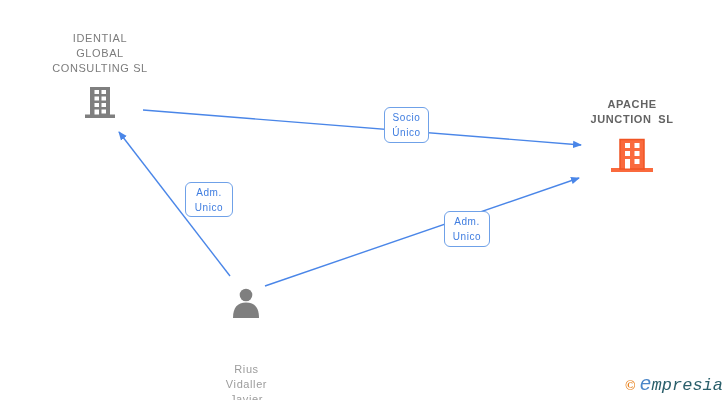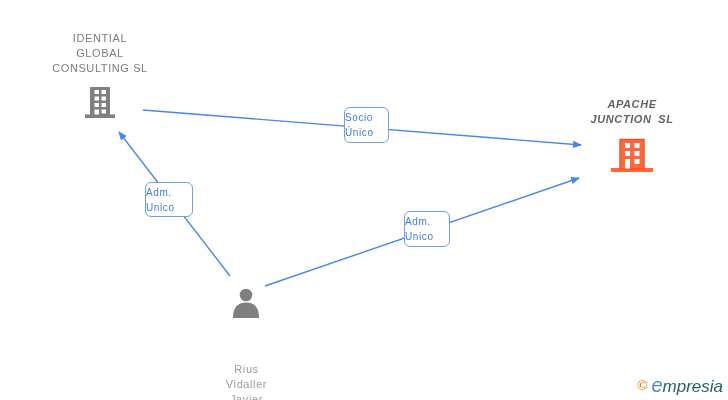--- a/index.html
+++ b/index.html
@@ -6,33 +6,33 @@
   #canvas{
     position:relative;width:728px;height:400px;background:#ffffff;overflow:hidden;
     font-family:"Liberation Sans",sans-serif;
   }
   #edges{position:absolute;left:0;top:0;z-index:1;}
   .node{position:absolute;z-index:2;cursor:pointer;}
   .node-label{
     position:absolute;z-index:2;text-align:center;white-space:pre-line;
     font-size:11px;line-height:15px;letter-spacing:0.6px;color:#7c7c7c;cursor:pointer;
   }
-  .node-label.highlight{font-weight:bold;color:#636363;word-spacing:3px;font-style:italic;}
+  .node-label.highlight{font-weight:bold;color:#636363;word-spacing:3px;}
   .node-label.person-name{color:#9c9c9c;}
   .edge-label{
     position:absolute;z-index:3;box-sizing:border-box;background:#ffffff;
     border:1.5px solid #6fa1e8;border-radius:6px;
     color:#3f7de0;font-size:10px;line-height:15px;letter-spacing:0.6px;
-    text-align:left;white-space:pre-line;padding-top:2px;
+    text-align:center;white-space:pre-line;padding-top:2px;margin-left:40px;
   }
   .watermark{
     position:absolute;top:375px;right:5px;z-index:4;display:flex;align-items:center;gap:4px;cursor:pointer;
   }
   .wm-copy{color:#e8821e;font-size:14px;font-weight:bold;font-family:"Liberation Serif",serif;}
-  .wm-brand{font-family:Liberation Sans, sans-serif;font-style:italic;line-height:20px;}
+  .wm-brand{font-family:Liberation Mono, monospace;font-style:italic;line-height:20px;}
   .wm-e{color:#4a86c8;font-size:20px;font-style:italic;}
   .wm-rest{color:#2a5f6b;font-size:17px;font-style:italic;}
 </style>
 </head>
 <body>
 
 <div id="canvas">
 
   <svg id="edges" width="728" height="400" viewBox="0 0 728 400">
     <defs>

